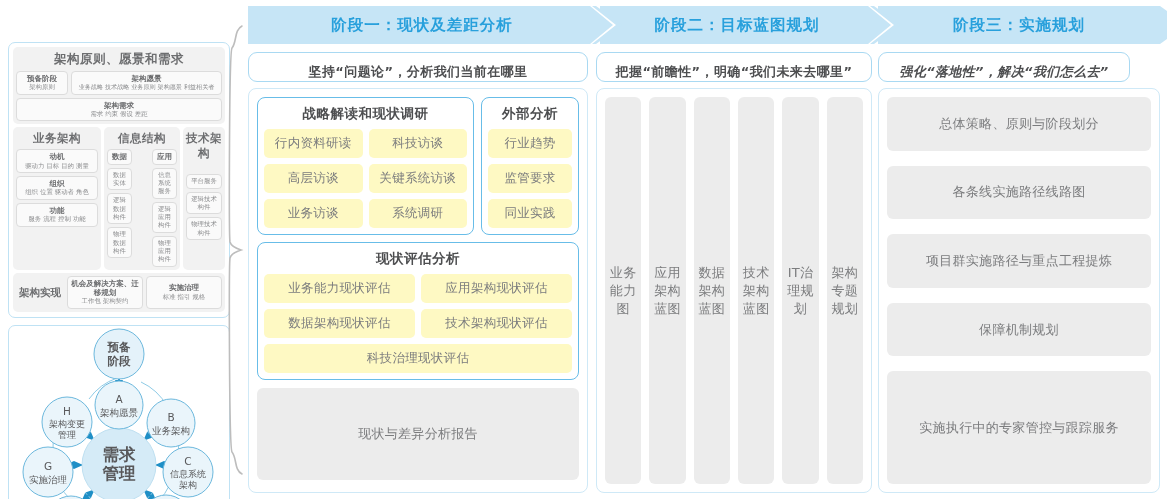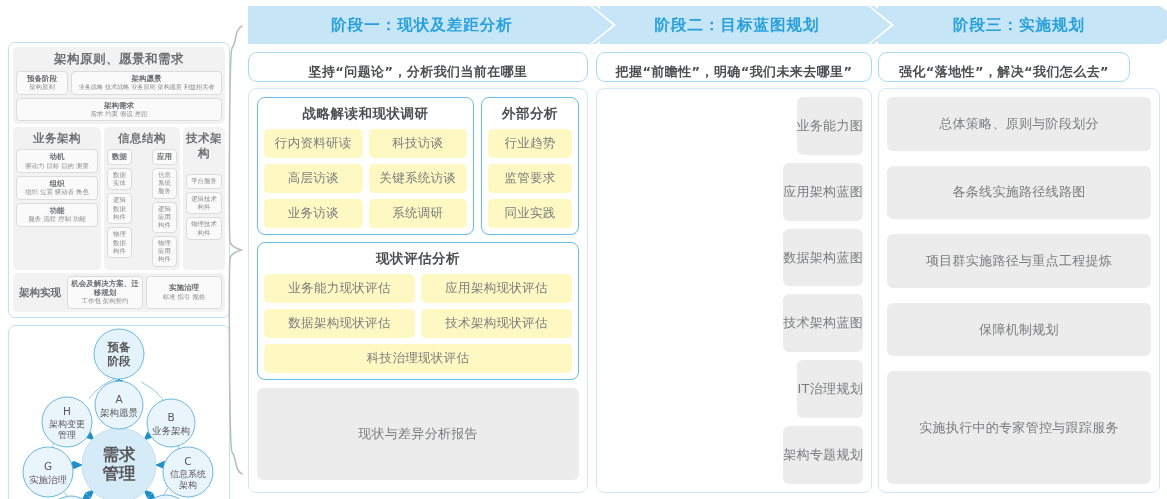--- a/index.html
+++ b/index.html
@@ -106,21 +106,21 @@
     box-sizing:border-box;height:29px;letter-spacing:.3px;
   }
   .chip.half{width:calc(50% - 3px);}
   .chip.full{width:100%;}
 
   .big-chip{
     background:#ececec;border-radius:6px;color:#7b7c7e;font-size:13px;
     display:flex;align-items:center;justify-content:center;text-align:center;
     box-sizing:border-box;letter-spacing:.3px;
   }
-  .stack6{display:flex;flex-direction:column;gap:8px;height:100%;align-items:flex-end;}
+  .stack6{display:flex;flex-direction:row;gap:8px;height:100%;}
   .stack5{display:flex;flex-direction:column;gap:15px;height:100%;}
 </style>
 </head>
 <body>
 
 <div class="root">
 
   <div class="left-col">
 
     <div class="togaf-panel">
@@ -333,21 +333,21 @@
     </div>
   </div>
 
   <div class="sub-row">
     <div class="sub" style="left:0;width:340px;">
       <span>坚持“问题论”，分析我们当前在哪里</span>
     </div>
     <div class="sub" style="left:348px;width:276px;">
       <span>把握“前瞻性”，明确“我们未来去哪里”</span>
     </div>
-    <div class="sub" style="left:630px;width:252px;">
+    <div class="sub" style="left:630px;width:252px;font-style:italic;">
       <span>强化“落地性”，解决“我们怎么去”</span>
     </div>
   </div>
 
   <div class="body-row">
 
     <div class="pbody" style="left:0;width:340px;">
 
       <div style="display:flex;gap:7px;">
         <div class="grpbox" style="flex:1;">

